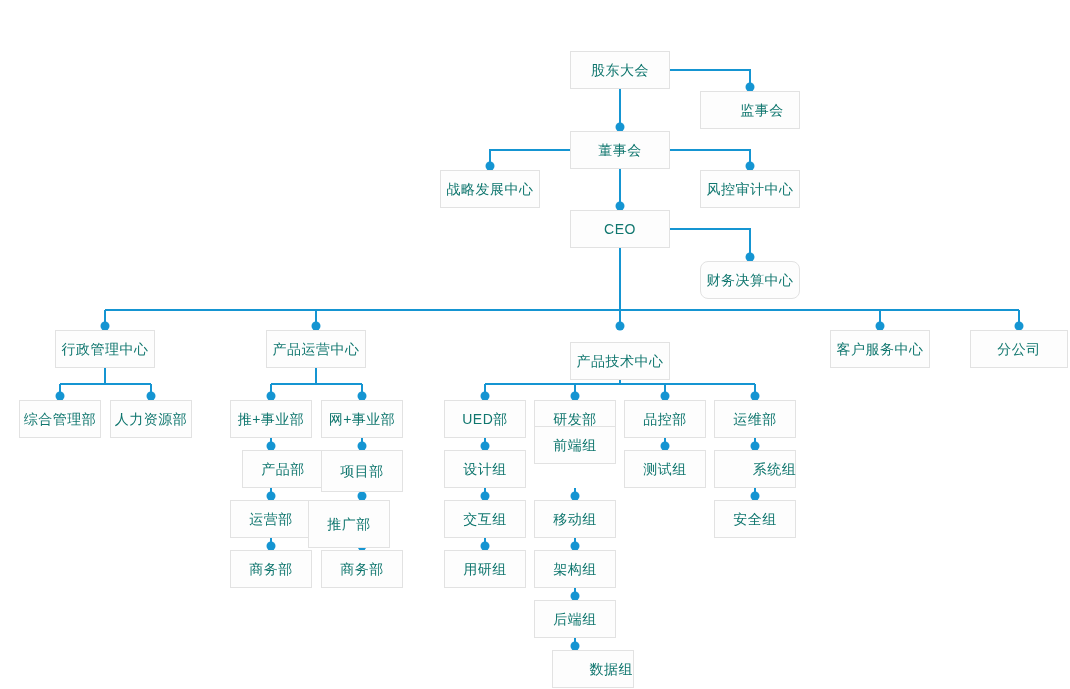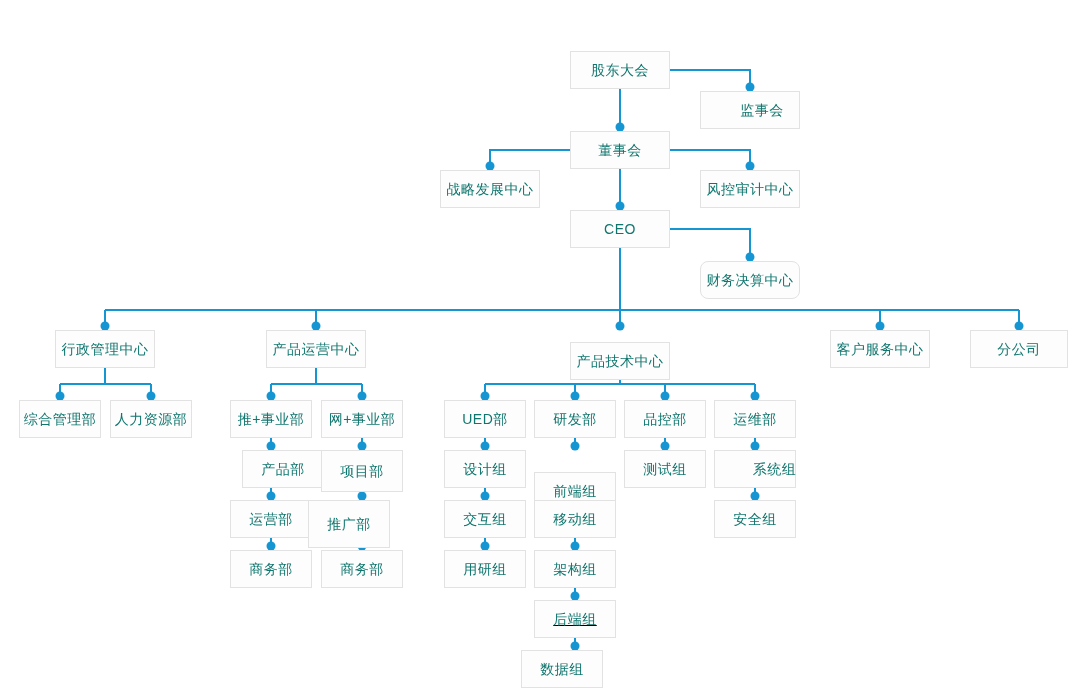--- a/index.html
+++ b/index.html
@@ -206,33 +206,33 @@
       </div>
       <div class="org-box" style="left: 444px; top: 450px; width: 82px; height: 38px;">
         <span>设计组</span>
       </div>
       <div class="org-box" style="left: 444px; top: 500px; width: 82px; height: 38px;">
         <span>交互组</span>
       </div>
       <div class="org-box" style="left: 444px; top: 550px; width: 82px; height: 38px;">
         <span>用研组</span>
       </div>
-      <div class="org-box" style="left: 534px; top: 472px; width: 82px; height: 38px;">
+      <div class="org-box" style="left: 534px; top: 426px; width: 82px; height: 38px;">
         <span>前端组</span>
       </div>
       <div class="org-box" style="left: 534px; top: 500px; width: 82px; height: 38px;">
         <span>移动组</span>
       </div>
       <div class="org-box" style="left: 534px; top: 550px; width: 82px; height: 38px;">
         <span>架构组</span>
       </div>
-      <div class="org-box" style="left: 534px; top: 600px; width: 82px; height: 38px; text-decoration: underline;">
+      <div class="org-box" style="left: 534px; top: 600px; width: 82px; height: 38px;">
         <span>后端组</span>
       </div>
-      <div class="org-box" style="left: 521px; top: 650px; width: 82px; height: 38px;">
+      <div class="org-box" style="left: 552px; top: 650px; width: 82px; height: 38px; justify-content: flex-end;">
         <span>数据组</span>
       </div>
       <div class="org-box" style="left: 624px; top: 450px; width: 82px; height: 38px;">
         <span>测试组</span>
       </div>
       <div class="org-box" style="left: 714px; top: 450px; width: 82px; height: 38px; padding-left: 39px;">
         <span>系统组</span>
       </div>
       <div class="org-box" style="left: 714px; top: 500px; width: 82px; height: 38px;">
         <span>安全组</span>

